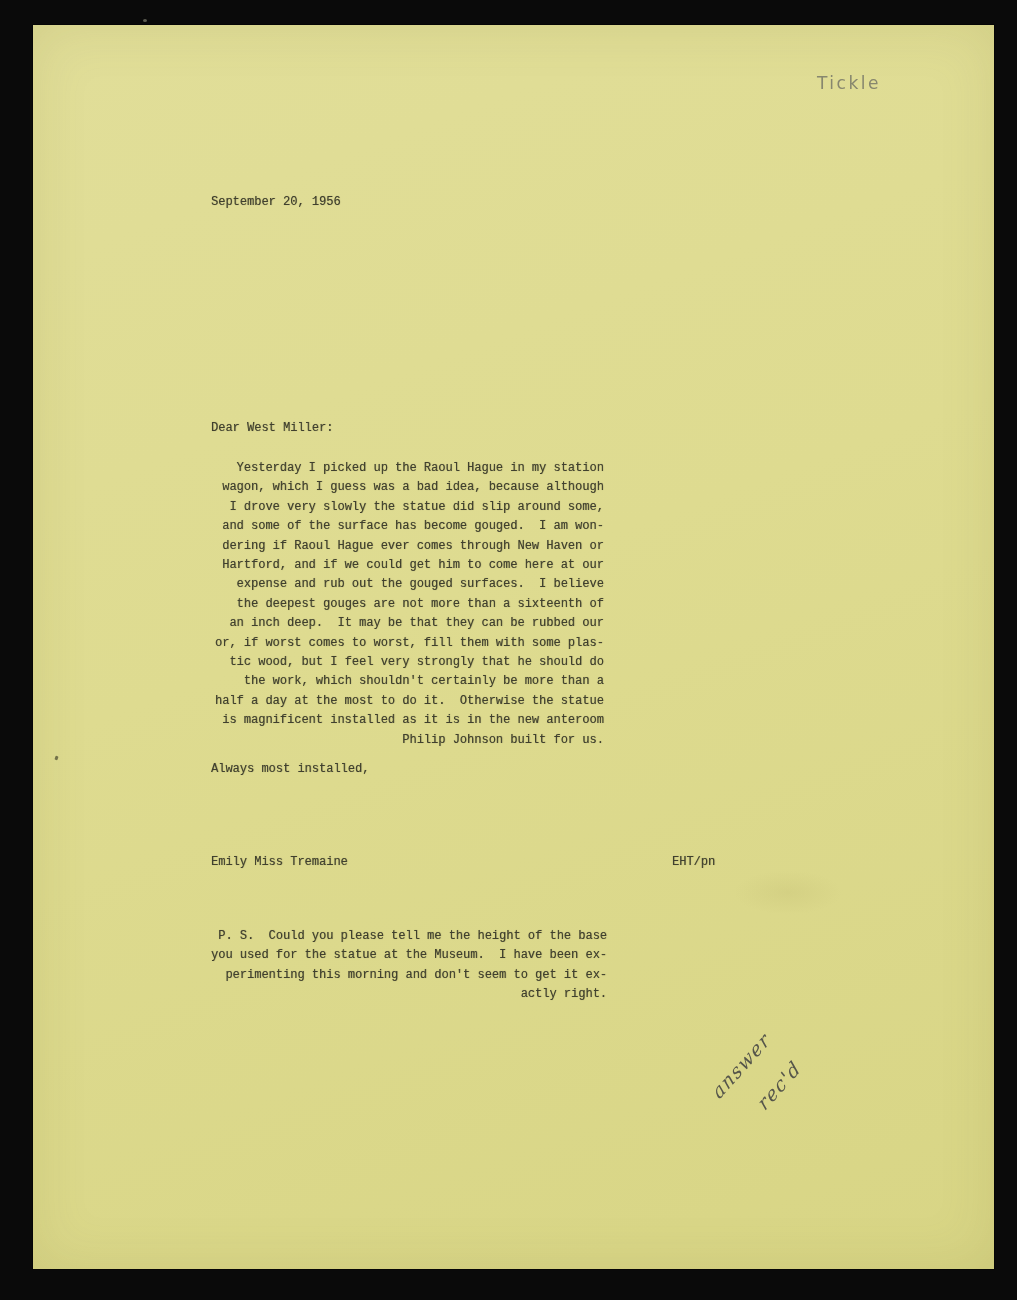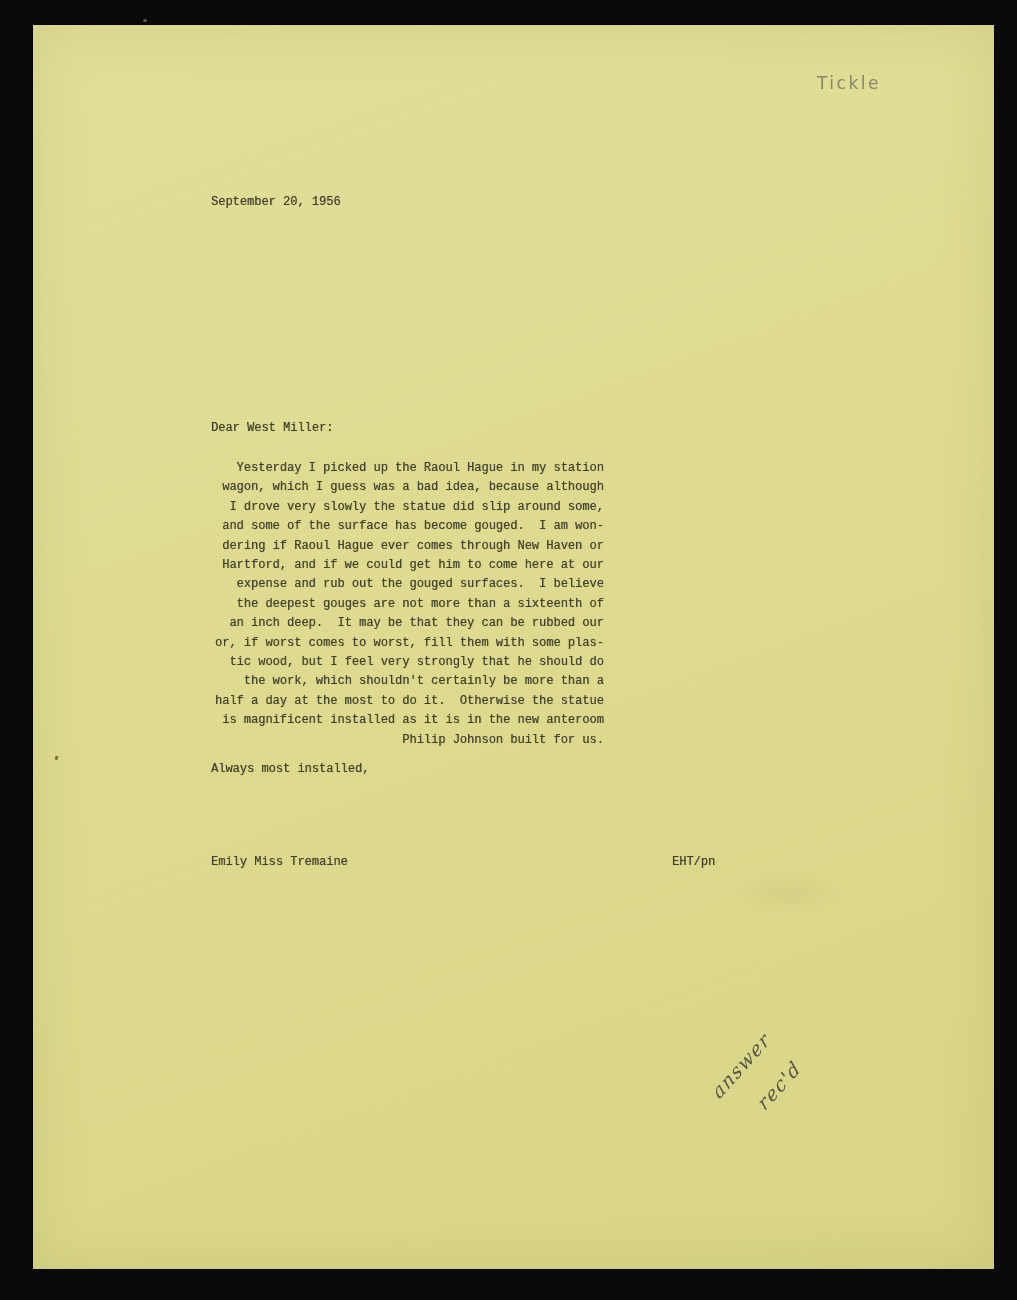--- a/index.html
+++ b/index.html
@@ -93,20 +93,24 @@
 half a day at the most to do it.  Otherwise the statue
 is magnificent installed as it is in the new anteroom
 Philip Johnson built for us.</div>
 
     <div class="type pos-closing">Always most installed,</div>
 
     <div class="type pos-signature">Emily Miss Tremaine</div>
 
     <div class="type pos-initials">EHT/pn</div>
 
+    <div class="type pos-postscript">P. S.  Could you please tell me the height of the base
+you used for the statue at the Museum.  I have been ex-
+perimenting this morning and don't seem to get it ex-
+actly right.</div>
 
     <div class="speck"></div>
     <div class="smudge"></div>
 
     <div class="answer-note">
       <span class="cursive cursive-1">answer</span>
       <span class="cursive cursive-2">rec'd</span>
     </div>
 
   </div>

